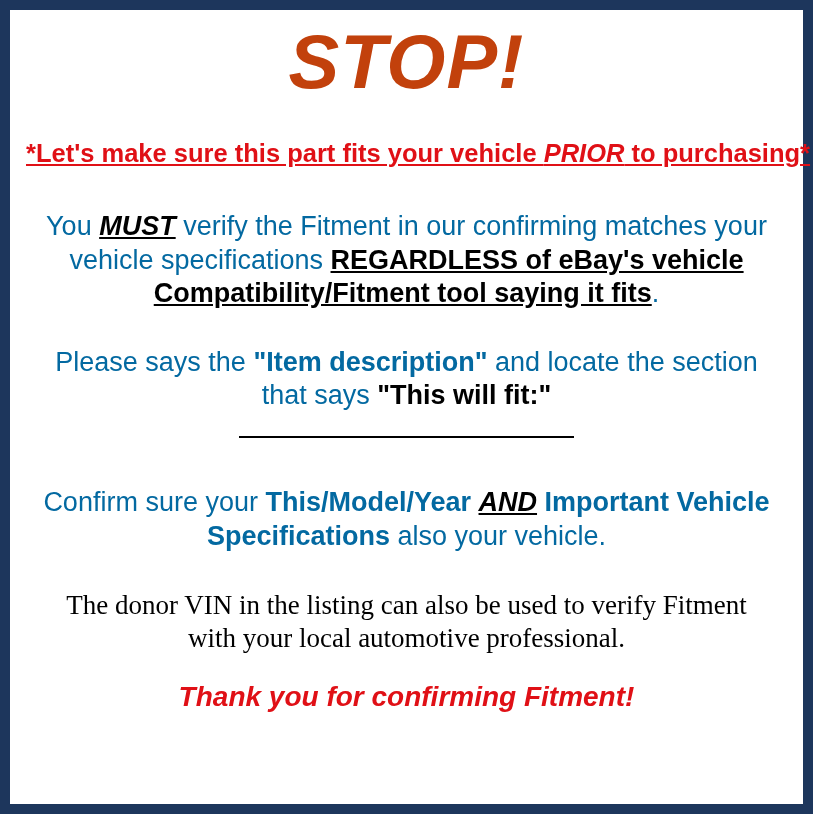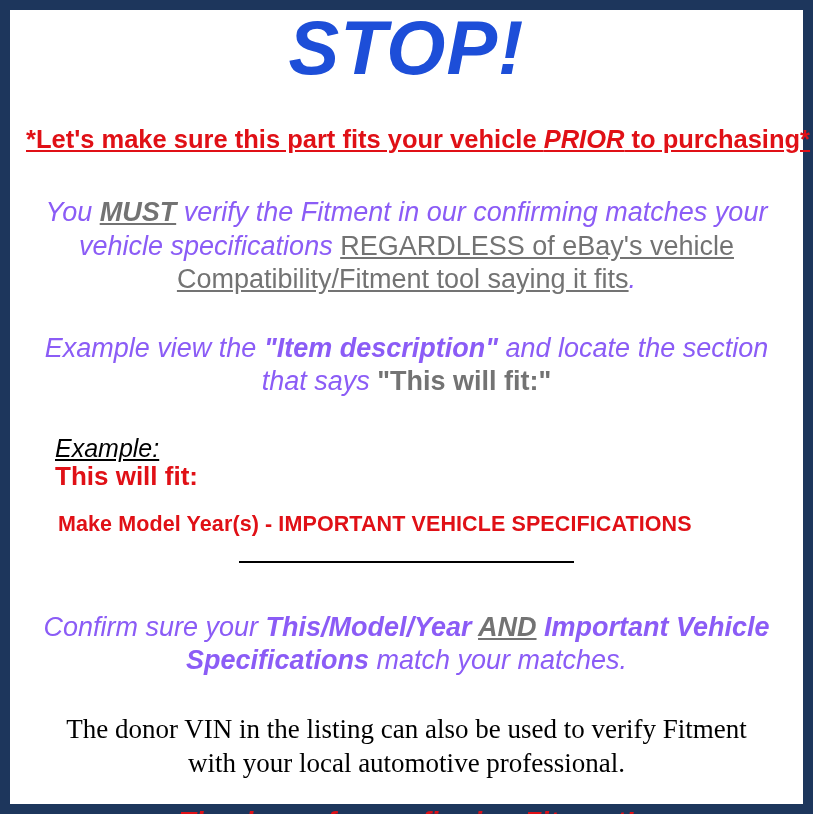--- a/index.html
+++ b/index.html
@@ -29,36 +29,37 @@
     box-sizing: border-box;
     width: 100%;
     height: 100%;
     padding: 0 8px;
     background: #ffffff;
     text-align: center;
     color: #000000;
   }
 
   
-  .red       { color: #737373; }
-  .blk       { color: #8b5cf6; font-style: italic; }
+  .red       { color: #000000; }
+  .blk       { color: #0369a1; }
   .b         { font-weight: bold; }
   .i         { font-style: italic; }
-  .bu        { font-weight: normal; text-decoration: underline; margin-top: 48px; }
+  .bu        { font-weight: bold; text-decoration: underline; margin-top: 48px; }
   .biu       { font-weight: bold; font-style: italic; text-decoration: underline; }
 
   
   #stop-headline {
     font-size: 76px;
     line-height: 1;
     font-weight: bold;
     font-style: italic;
-    color: #1d4ed8;
+    color: #c2410c;
     letter-spacing: 1px;
     margin: 0;
+    padding-top: 14px;
   }
 
   
   #sub-headline {
     font-size: 25.5px;
     line-height: 1.15;
     font-weight: bold;
     color: #e01016;
     text-decoration: underline;
     margin: 8px;
@@ -143,32 +144,27 @@
 
 <div id="notice-frame">
   <div id="notice-body">
 
     <div id="stop-headline">STOP!</div>
 
     <div id="sub-headline"><span>*Let's make sure this part fits your vehicle </span><span class="i">PRIOR</span><span> to purchasing*</span></div>
 
     <div class="para" id="para-must"><span class="blk">You </span><span class="red biu">MUST</span><span class="blk"> verify the Fitment in our confirming matches your vehicle specifications </span><span class="red bu">REGARDLESS of eBay's vehicle Compatibility/Fitment tool saying it fits</span><span class="blk">.</span></div>
 
-    <div class="para" id="para-view"><span class="blk">Example view the </span><span class="blk b">"Item description"</span><span class="blk"> and locate the section that says </span><span class="red b">"This will fit:"</span></div>
+    <div class="para" id="para-view"><span class="blk">Please says the </span><span class="blk b">"Item description"</span><span class="blk"> and locate the section that says </span><span class="red b">"This will fit:"</span></div>
 
-    <div id="example-block">
-      <div id="example-label">Example:</div>
-      <div id="example-fits">This will fit:</div>
-      <div id="example-spec">Make Model Year(s) - IMPORTANT VEHICLE SPECIFICATIONS</div>
-    </div>
 
     <div id="divider-wrap">
       <div id="divider-line"></div>
     </div>
 
-    <div class="para" id="para-confirm"><span class="blk">Confirm sure your </span><span class="blk b">This/Model/Year</span><span class="blk b"> </span><span class="red biu">AND</span><span class="blk b"> </span><span class="blk b">Important Vehicle Specifications</span><span class="blk"> match your matches.</span></div>
+    <div class="para" id="para-confirm"><span class="blk">Confirm sure your </span><span class="blk b">This/Model/Year</span><span class="blk b"> </span><span class="red biu">AND</span><span class="blk b"> </span><span class="blk b">Important Vehicle Specifications</span><span class="blk"> also your vehicle.</span></div>
 
     <div class="para" id="para-vin">The donor VIN in the listing can also be used to verify Fitment with your local automotive professional.</div>
 
     <div id="thank-you">Thank you for confirming Fitment!</div>
 
   </div>
 </div>
 
 </body></html>

